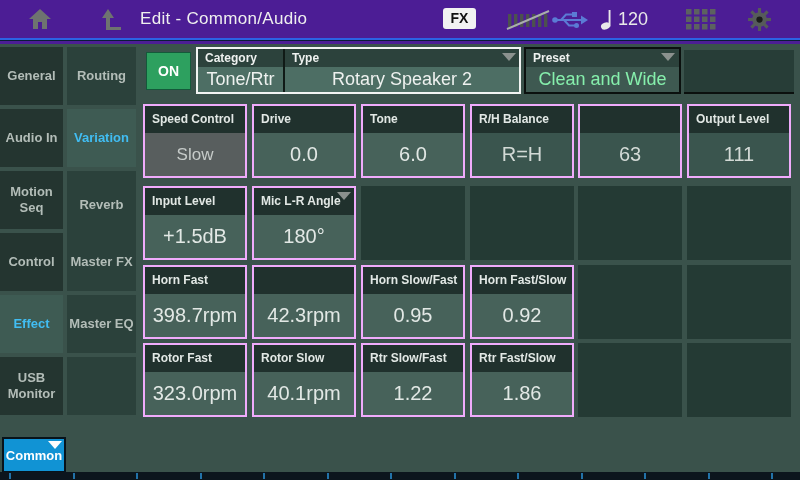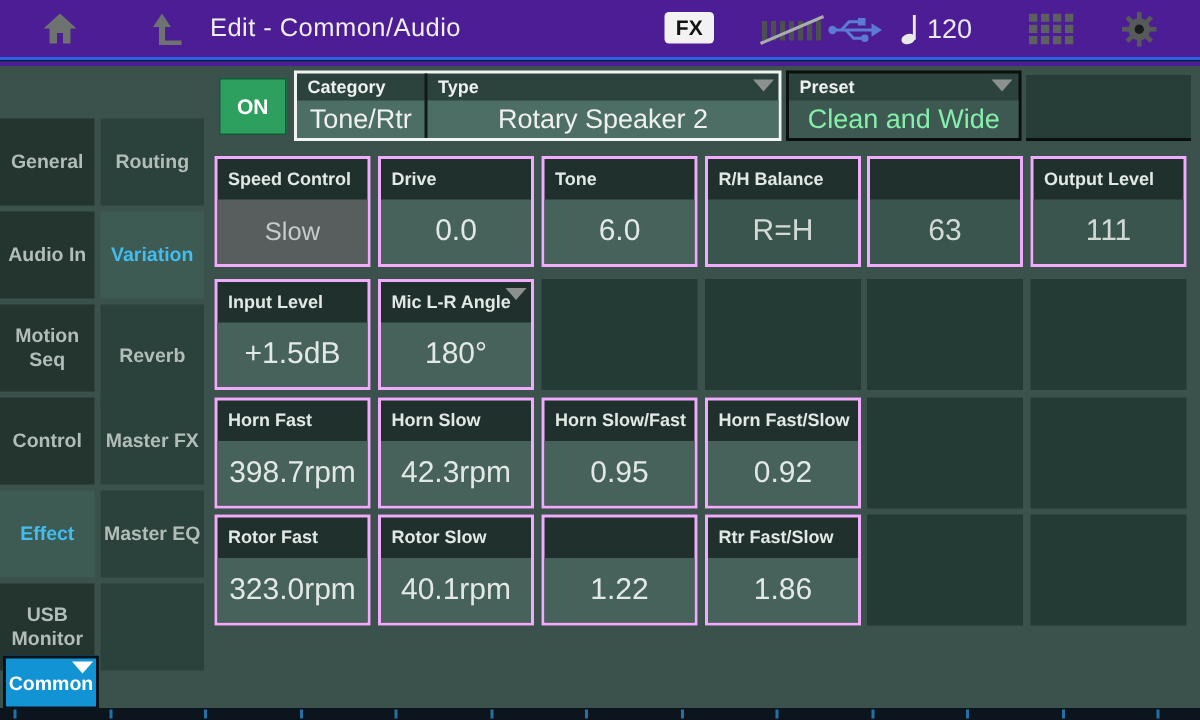--- a/index.html
+++ b/index.html
@@ -18,21 +18,21 @@
             border-radius:3px;color:#111;font-weight:bold;font-size:14px;
             text-align:center;line-height:21px;}
   .tempo-num{position:absolute;left:618px;top:0;height:38px;line-height:38px;
              color:#e9e9e9;font-size:18px;}
   .blue-rule{position:absolute;top:38px;left:0;width:800px;height:2px;
              background:#2b63e4;border-bottom:1px solid #0a1c38;}
 
   
   .side-cell{position:absolute;display:flex;align-items:center;justify-content:center;
              text-align:center;color:#b3bdb8;font-size:13px;font-weight:600;
-             line-height:1.25;padding:2px;box-sizing:border-box;margin-top:32px;}
+             line-height:1.25;padding:2px;box-sizing:border-box;}
   .side-col1{background:#243530;}
   .side-col2{background:#2b413b;}
   .side-cell.selected{background:#3e5b53;color:#41bdf2;font-weight:700;}
 
   
   .on-button{position:absolute;left:146px;top:52px;width:45px;height:38px;
              background:#2da05f;border:1px solid #14593a;box-sizing:border-box;
              color:#fff;font-weight:bold;font-size:14px;display:flex;
              align-items:center;justify-content:center;}
   .cattype-box{position:absolute;left:196px;top:47px;width:325px;height:47px;
@@ -231,21 +231,20 @@
       </div>
       <div class="empty-cell" style="left: 361px; top: 186px; width: 104px; height: 74px;"></div>
       <div class="empty-cell" style="left: 470px; top: 186px; width: 104px; height: 74px;"></div>
       <div class="empty-cell" style="left: 578px; top: 186px; width: 104px; height: 74px;"></div>
       <div class="empty-cell" style="left: 687px; top: 186px; width: 104px; height: 74px;"></div>
       <div class="param-cell" style="left: 143px; top: 265px; width: 104px; height: 74px;">
         <div class="param-label">Horn Fast</div>
         <div class="param-value bright">398.7rpm</div>
       </div>
       <div class="param-cell" style="left: 252px; top: 265px; width: 104px; height: 74px;">
-        <div class="param-label">Horn Slow</div>
         <div class="param-value bright">42.3rpm</div>
       </div>
       <div class="param-cell" style="left: 361px; top: 265px; width: 104px; height: 74px;">
         <div class="param-label">Horn Slow/Fast</div>
         <div class="param-value bright">0.95</div>
       </div>
       <div class="param-cell" style="left: 470px; top: 265px; width: 104px; height: 74px;">
         <div class="param-label">Horn Fast/Slow</div>
         <div class="param-value bright">0.92</div>
       </div>
@@ -253,20 +252,21 @@
       <div class="empty-cell" style="left: 687px; top: 265px; width: 104px; height: 74px;"></div>
       <div class="param-cell" style="left: 143px; top: 343px; width: 104px; height: 74px;">
         <div class="param-label">Rotor Fast</div>
         <div class="param-value bright">323.0rpm</div>
       </div>
       <div class="param-cell" style="left: 252px; top: 343px; width: 104px; height: 74px;">
         <div class="param-label">Rotor Slow</div>
         <div class="param-value bright">40.1rpm</div>
       </div>
       <div class="param-cell" style="left: 361px; top: 343px; width: 104px; height: 74px;">
+        <div class="param-label">Rtr Slow/Fast</div>
         <div class="param-value bright">1.22</div>
       </div>
       <div class="param-cell" style="left: 470px; top: 343px; width: 104px; height: 74px;">
         <div class="param-label">Rtr Fast/Slow</div>
         <div class="param-value bright">1.86</div>
       </div>
       <div class="empty-cell" style="left: 578px; top: 343px; width: 104px; height: 74px;"></div>
       <div class="empty-cell" style="left: 687px; top: 343px; width: 104px; height: 74px;"></div>
     </div>
 

